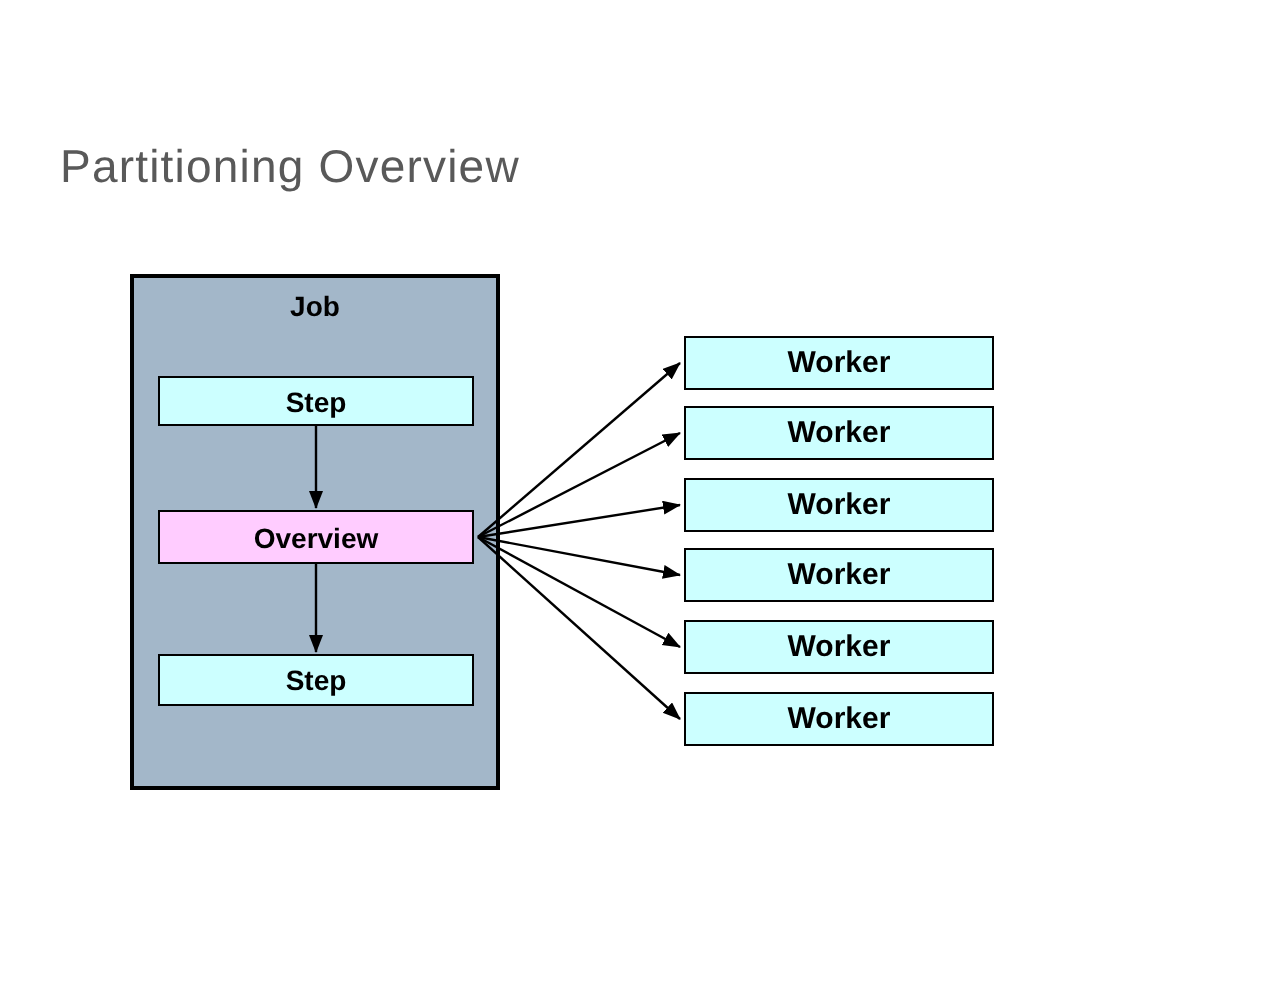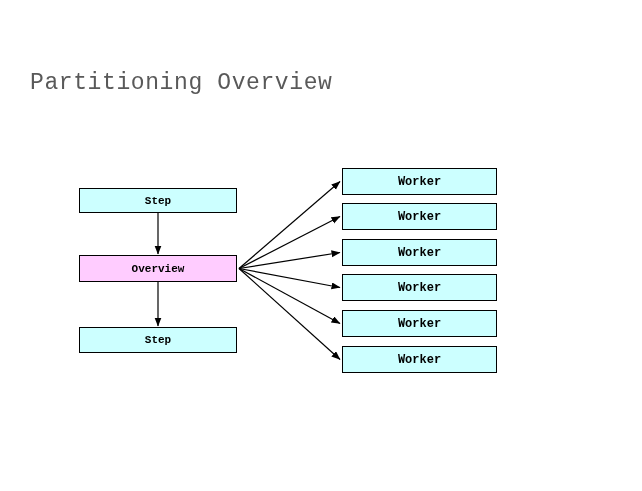--- a/index.html
+++ b/index.html
@@ -1,21 +1,21 @@
 <!DOCTYPE html>
 <html><head>
 <meta charset="utf-8">
 <style>
   html, body { margin: 0; padding: 0; background: #fff; }
   .stage {
     position: relative;
     width: 642px;
     height: 454px;
     background: var(--bg, #ffffff);
-    font-family: Liberation Mono, monospace;
+    font-family: Liberation Sans, sans-serif;
     overflow: hidden;
   }
   .title {
     position: absolute;
     left: 30px;
     top: 70px;
     font-size: 23px;
     font-weight: 400;
     letter-spacing: 0.6px;
     color: var(--title-text, #595959);
@@ -41,56 +41,59 @@
     font-weight: bold;
     color: #000;
   }
   .node {
     position: absolute;
     box-sizing: border-box;
     border: 1.5px solid var(--box-border, #000);
     display: flex;
     align-items: center;
     justify-content: center;
-    font-size: 11px;
+    font-size: 14px;
     font-weight: bold;
     color: #000;
   }
   #node-step-1 { left: 79px; top: 188px; width: 158px; height: 25px; background: var(--step-fill, #ccffff); }
   #node-manager { left: 79px; top: 255px; width: 158px; height: 27px; background: var(--manager-fill, #ffccff); }
   #node-step-2 { left: 79px; top: 327px; width: 158px; height: 26px; background: var(--step-fill, #ccffff); }
   .worker {
     position: absolute;
     left: 342px;
     width: 155px;
     height: 27px;
     box-sizing: border-box;
     border: 1.5px solid var(--box-border, #000);
     background: var(--worker-fill, #ccffff);
     display: flex;
     align-items: center;
     justify-content: center;
-    font-size: 12px;
+    font-size: 15px;
     font-weight: bold;
     color: #000;
   }
   #arrows {
     position: absolute;
     left: 0;
     top: 0;
     pointer-events: none;
   }
 </style>
 </head>
 <body>
 
 <div class="stage" id="stage" style="--bg: #ffffff; --title-text: #595959; --job-fill: #a3b7c9; --step-fill: #ccffff; --manager-fill: #ffccff; --worker-fill: #ccffff; --box-border: #000000;">
 
   <div class="title">Partitioning Overview</div>
 
+  <div class="job-box">
+    <div class="job-label">Job</div>
+  </div>
 
   <div class="node" id="node-step-1">
     <span>Step</span>
   </div>
   <div class="node" id="node-manager">
     <span>Overview</span>
   </div>
   <div class="node" id="node-step-2">
     <span>Step</span>
   </div>

